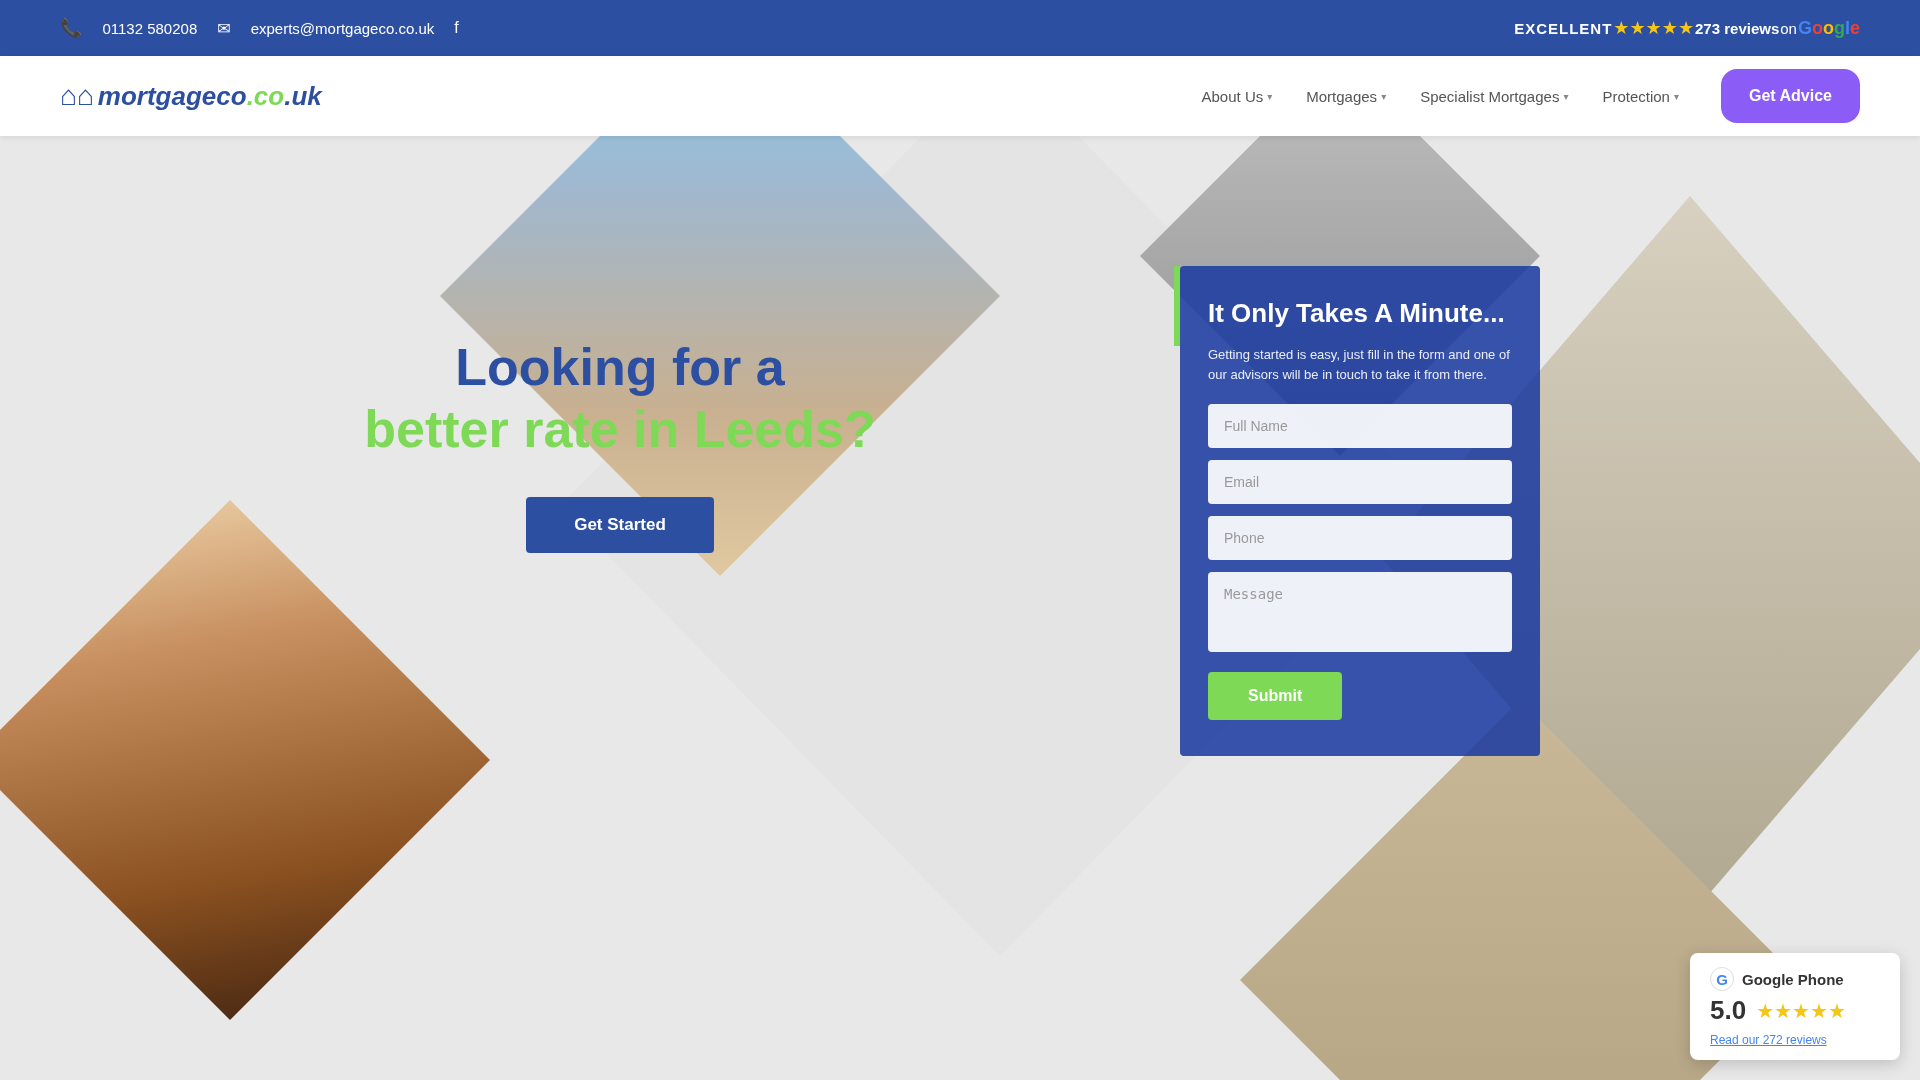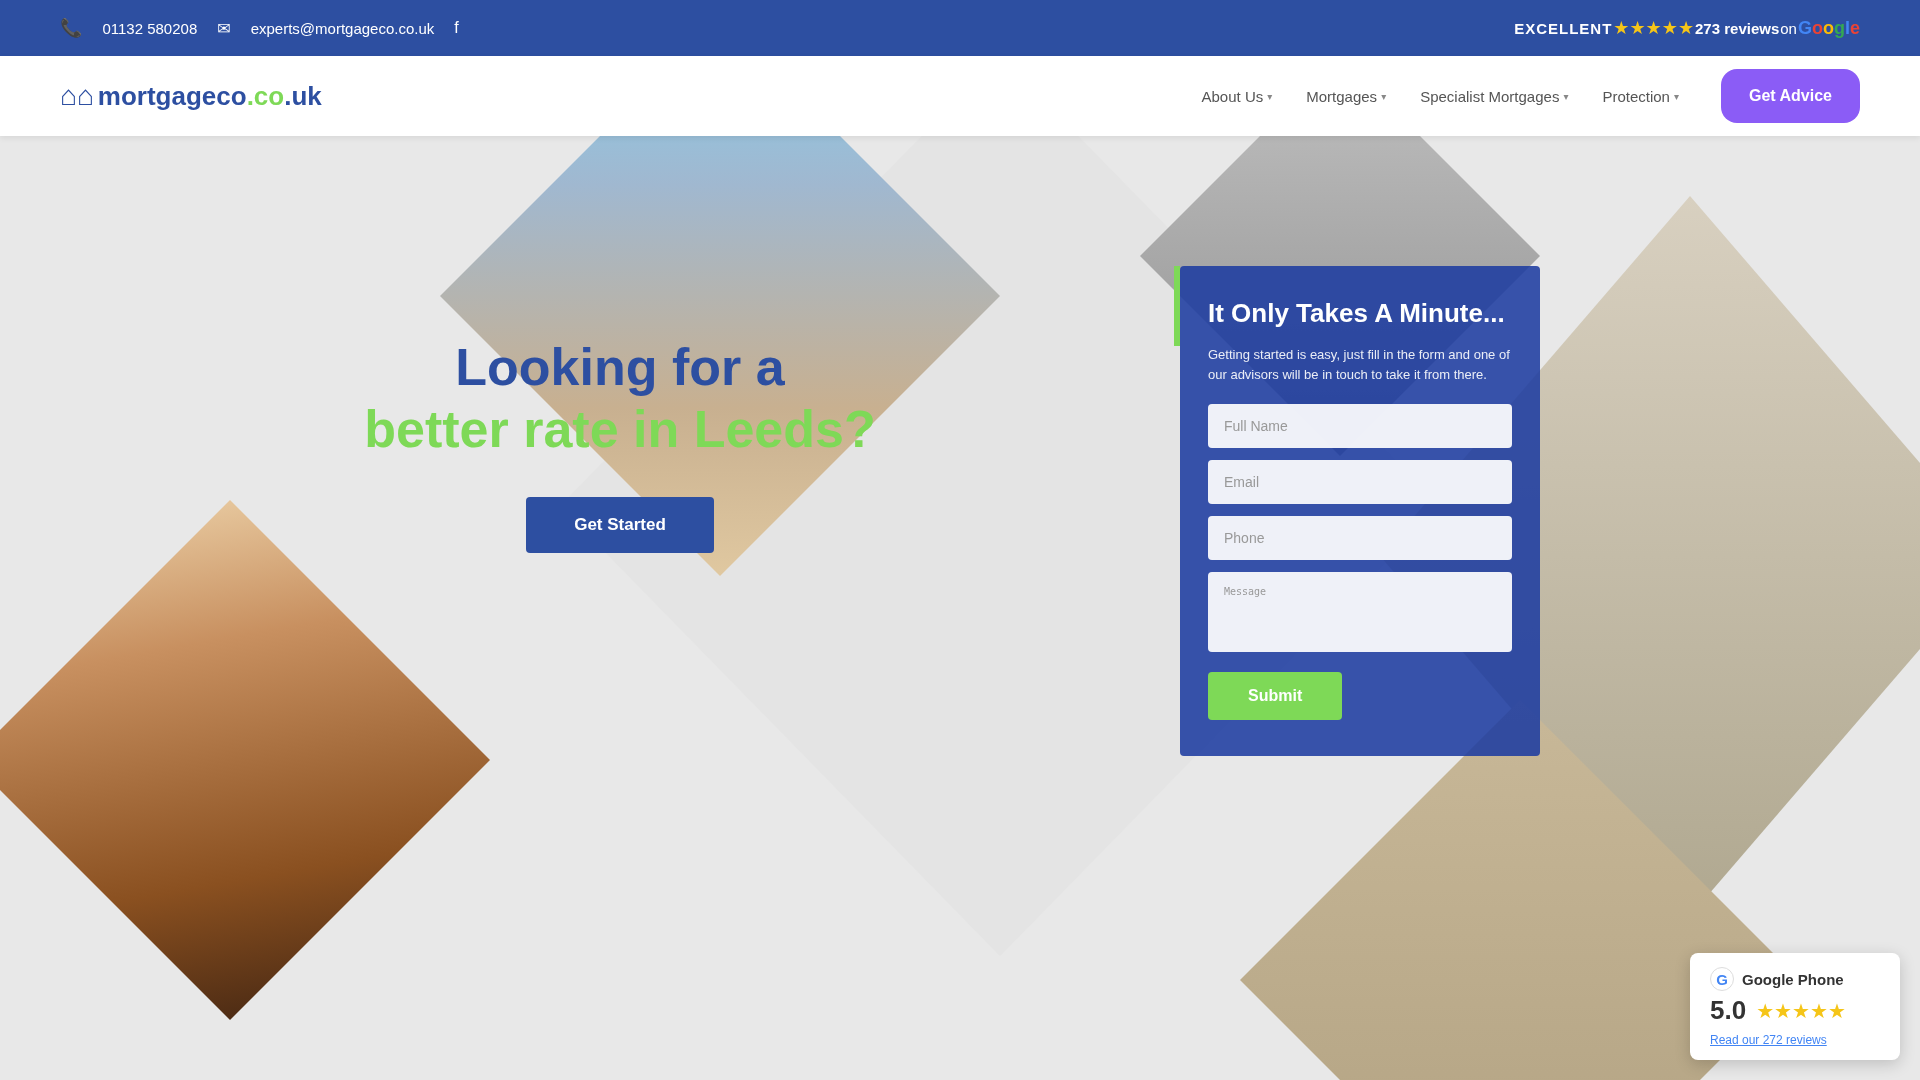--- a/index.html
+++ b/index.html
@@ -36,21 +36,21 @@
       display: flex;
       align-items: center;
       justify-content: space-between;
       padding: 0 60px;
       height: 80px;
       box-shadow: 0 2px 6px rgba(0,0,0,0.08);
       position: relative;
       z-index: 10;
     }
     .logo { display: flex; align-items: center; }
-    .logo-text { font-size: 26px; font-weight: bold; }
+    .logo-text { font-size: 26px; font-weight: bold; font-style: italic; }
     .logo-m { color: #2d4fa1; }
     .logo-ortgage { color: #2d4fa1; }
     .logo-co { color: #7ed957; }
     .logo-uk { color: #2d4fa1; }
     .logo-house { font-size: 28px; color: #2d4fa1; margin-right: 4px; }
 
     .nav-links { display: flex; align-items: center; gap: 10px; }
     .nav-item {
       display: flex; align-items: center; gap: 4px;
       color: #555; font-size: 15px; cursor: pointer;
@@ -177,21 +177,21 @@
       background: rgba(255,255,255,0.92);
       color: #555;
       outline: none;
     }
     .form-field::placeholder { color: #999; }
     .form-message {
       width: 100%;
       padding: 14px 16px;
       border: none;
       border-radius: 4px;
-      font-size: 10px;
+      font-size: 14px;
       margin-bottom: 16px;
       background: rgba(255,255,255,0.92);
       color: #555;
       outline: none;
       height: 80px;
       resize: none;
     }
     .form-message::placeholder { color: #999; }
     .submit-btn {
       background: #7ed957;

